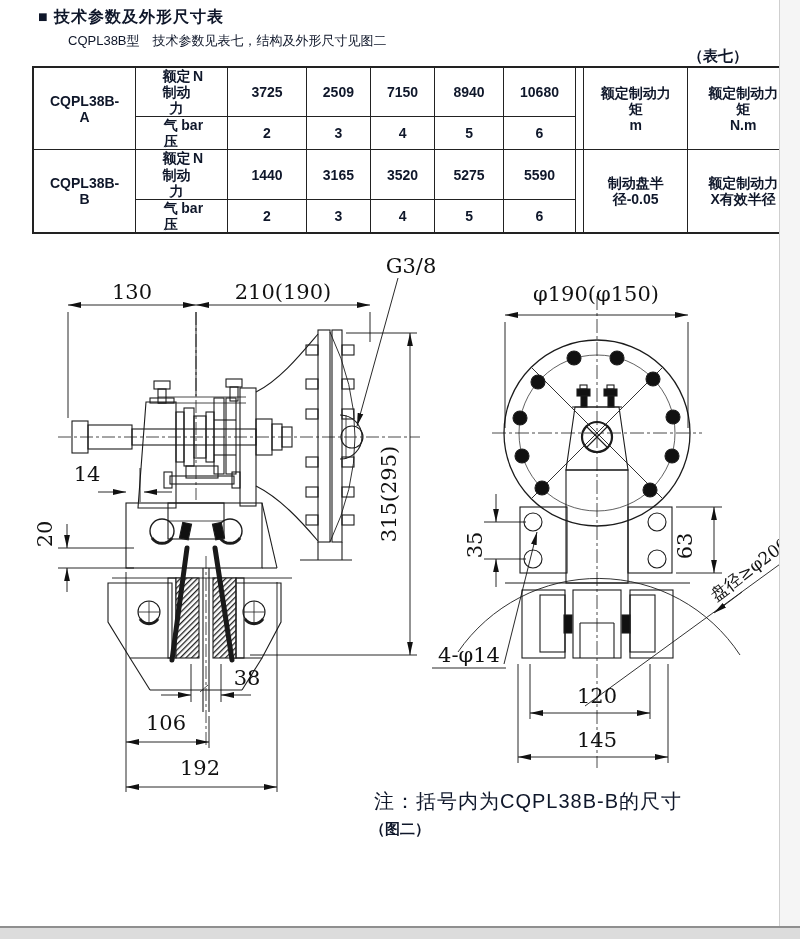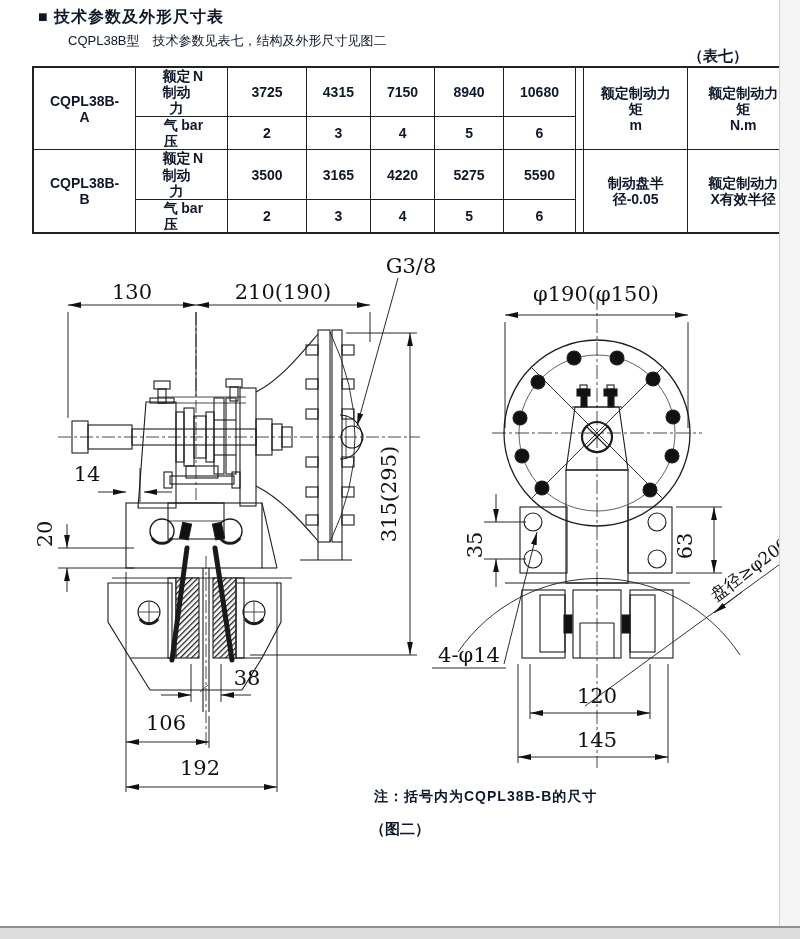--- a/index.html
+++ b/index.html
@@ -11,21 +11,21 @@
   .tablabel{position:absolute;left:688px;top:47px;font-size:15px;font-weight:600;}
   
   .ptable{position:absolute;left:32px;top:66px;border-collapse:collapse;table-layout:fixed;}
   .ptable td{border:1px solid #222;font-size:14px;font-weight:600;text-align:center;
              padding:0 16px;height:30px;line-height:1.15;}
   .ptable{border:2px solid #222;}
   .ptable td.spacer{border-top:none;border-bottom:none;padding:0;}
   .ptable td.spacer.mid{border-bottom:1px solid #222;}
   .plabel{display:flex;justify-content:space-between;padding:0 8px;}
   
-  .note1{position:absolute;left:374px;top:788px;font-size:14px;font-weight:700;letter-spacing:1px;}
+  .note1{position:absolute;left:374px;top:788px;font-size:20px;font-weight:400;letter-spacing:1px;}
   .fig2{position:absolute;left:370px;top:820px;font-size:15px;font-weight:700;}
   .note2{position:absolute;left:455px;top:853px;font-size:15px;font-weight:700;}
   
   .edge-right{position:absolute;left:779px;top:0;width:21px;height:939px;background:#f5f5f5;border-left:1px solid #cfcfcf;}
   .edge-bottom{position:absolute;left:0;top:926px;width:800px;height:13px;background:#dcdcdc;border-top:2px solid #8f8f8f;}
   svg text{font-family:"DejaVu Serif","Liberation Serif",serif;fill:#111;}
 </style>
 </head>
 <body>
 
@@ -51,21 +51,21 @@
     <tbody>
         <tr>
       <td rowspan="2">CQPL38B-A</td>
       <td>
         <span class="plabel">
               <span>额定制动力</span>
               <span>N</span>
             </span>
       </td>
       <td>3725</td>
-      <td>4315</td>
+      <td>2509</td>
       <td>7150</td>
       <td>8940</td>
       <td>10680</td>
       <td rowspan="2" class="spacer mid"></td>
       <td rowspan="2">
         <div>额定制动力矩</div>
         <div>m</div>
       </td>
       <td rowspan="2">
         <div>额定制动力矩</div>
@@ -86,23 +86,23 @@
       <td>6</td>
     </tr>
     <tr>
       <td rowspan="2">CQPL38B-B</td>
       <td>
         <span class="plabel">
               <span>额定制动力</span>
               <span>N</span>
             </span>
       </td>
-      <td>3500</td>
+      <td>1440</td>
       <td>3165</td>
-      <td>4220</td>
+      <td>3520</td>
       <td>5275</td>
       <td>5590</td>
       <td rowspan="2" class="spacer"></td>
       <td rowspan="2">
         <div>制动盘半径-0.05</div>
         <div></div>
       </td>
       <td rowspan="2">
         <div>额定制动力</div>
         <div>X有效半径</div>

